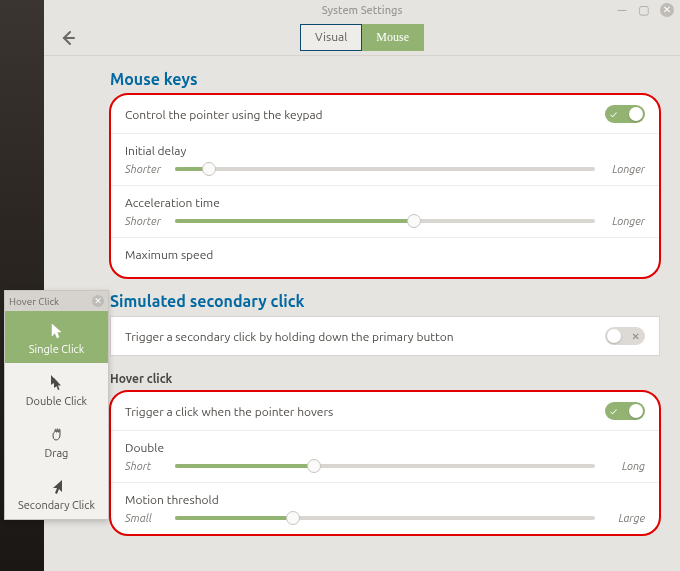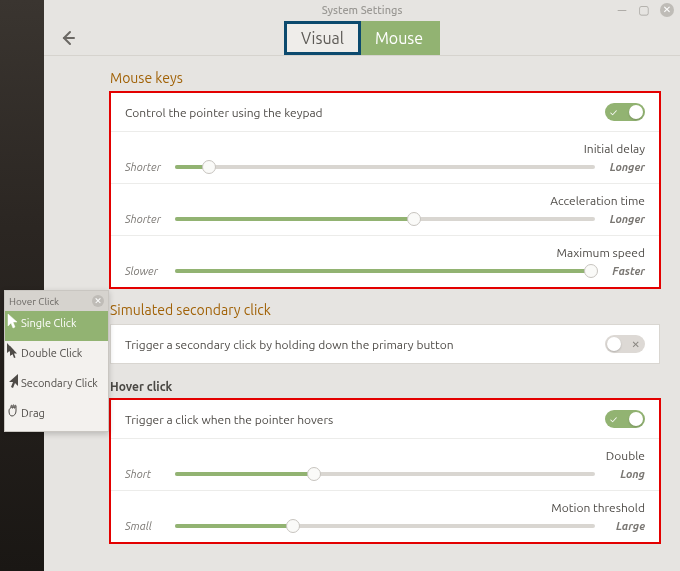--- a/index.html
+++ b/index.html
@@ -6,52 +6,52 @@
 body { background: #333; width: 680px; height: 571px; overflow: hidden; position: relative; }
 .desktop-strip { position: absolute; left: 0; top: 0; width: 44px; height: 571px; background: linear-gradient(180deg, #3a3530 0%, #2b2622 40%, #1a1714 100%); }
 .win { position: absolute; left: 44px; top: 0; width: 636px; height: 571px; background: #e6e4e1; }
 .titlebar { height: 20px; display: flex; align-items: center; justify-content: center; position: relative; color: #9a9894; font-size: 11px; font-weight: 500; }
 .winbtn-group { position: absolute; right: 6px; top: 3px; display: flex; gap: 10px; align-items: center; }
 .winbtn { width: 12px; height: 12px; display: flex; align-items: center; justify-content: center; color: #a6a49f; font-size: 12px; }
 .winbtn.close { width: 14px; height: 14px; border-radius: 50%; background: #bfbcb7; color: #fff; font-size: 10px; line-height: 1; }
 .tabrow { height: 36px; display: flex; align-items: center; justify-content: center; position: relative; border-bottom: 1px solid #d6d3ce; }
 .back { position: absolute; left: 14px; top: 8px; width: 20px; height: 20px; color: #6b6864; }
 .tabs { display: flex; }
-.tab { border: 3px solid #0c4a6e; background: #efedea; color: #5d5a56; font-size: 16px; padding: 5px 14px; cursor: pointer; }
+.tab { border: 1px solid #0c4a6e; background: #efedea; color: #5d5a56; font-size: 12px; padding: 5px 14px; cursor: pointer; }
 .tab:not(:first-child) { border-left: none; }
-.tab.active { background: #92b372; color: #fff; border-color: #92b372; }
+.tab.active { background: #92b372; color: #fff; border-color: #92b372; font-family: Liberation Serif, serif; }
 .content { position: absolute; left: 0; top: 56px; right: 0; bottom: 0; overflow: hidden; padding: 0 10px 0 10px; }
-.section-title { font-size: 14px; font-weight: normal; color: #a16207; margin: 14px 0 6px 56px; }
+.section-title { font-size: 16px; font-weight: bold; color: #0369a1; margin: 14px 0 6px 56px; }
 .panel { margin-left: 56px; margin-right: 10px; border: 1px solid #d9d6d1; background: #fff; }
-.panel.hl { outline: 2px solid #e30000; outline-offset: -1px; }
+.panel.hl { outline: 2px solid #e30000; outline-offset: -1px; border-radius: 18px; }
 .row { padding: 10px 14px; border-bottom: 1px solid #ececea; }
 .row:last-child { border-bottom: none; }
 .row.flex { display: flex; align-items: center; justify-content: space-between; }
 .row-label { font-size: 12px; color: #4e4b47; }
 .toggle { width: 40px; height: 18px; border-radius: 9px; position: relative; display: flex; align-items: center; }
 .toggle.on { background: #92b372; }
 .toggle.off { background: #ddd9d5; }
 .knob { width: 14px; height: 14px; border-radius: 50%; background: #fff; position: absolute; box-shadow: 0 1px 2px rgba(0,0,0,.2); }
 .toggle.on .knob { right: 2px; }
 .toggle.off .knob { left: 2px; }
 .toggle .mark { font-size: 10px; color: #fff; position: absolute; }
 .toggle.on .mark { left: 5px; }
 .toggle.off .mark { right: 5px; color: #8a8782; }
-.slider-title { text-align: right; font-size: 12px; color: #4e4b47; margin-bottom: 6px; }
+.slider-title { text-align: left; font-size: 12px; color: #4e4b47; margin-bottom: 6px; }
 .slider-wrap { display: flex; align-items: center; gap: 12px; }
 .slider-end { font-size: 11px; font-style: italic; color: #7a7773; min-width: 38px; }
-.slider-end.r { text-align: right; font-weight: bold; }
+.slider-end.r { text-align: right; }
 .track { flex: 1; height: 4px; background: #d9d6d1; border-radius: 2px; position: relative; }
 .fill { position: absolute; left: 0; top: 0; bottom: 0; background: #92b372; border-radius: 2px; }
 .thumb { position: absolute; top: 50%; width: 14px; height: 14px; border-radius: 50%; background: #fafaf8; border: 1px solid #c7c4bf; transform: translate(-50%, -50%); }
 
 .palette { position: absolute; left: 4px; top: 290px; width: 105px; background: #f3f1ee; border: 1px solid #c9c6c1; box-shadow: 0 2px 6px rgba(0,0,0,.2); z-index: 5; }
 .palette-title { height: 20px; background: #d6d3ce; display: flex; align-items: center; justify-content: space-between; padding: 0 4px; font-size: 10px; color: #6b6864; }
 .palette-title .pclose { width: 12px; height: 12px; border-radius: 50%; background: #bfbcb7; display: flex; align-items: center; justify-content: center; font-size: 9px; color: #fff; }
-.p-item { display: flex; flex-direction: row; align-items: center; padding: 2px 0 8px; cursor: pointer; color: #4e4b47; font-size: 11px; }
+.p-item { display: flex; flex-direction: column; align-items: center; padding: 12px 0 8px; cursor: pointer; color: #4e4b47; font-size: 11px; }
 .p-item.active { background: #92b372; color: #fff; }
 .p-icon-svg { width: 16px; height: 16px; margin-bottom: 4px; }
 .p-item.active .p-icon-svg path,
 .p-item.active .p-icon-svg polygon { fill: #fff; stroke: #fff; }
 .hover-title { font-size: 12px; font-weight: bold; color: #4a4844; margin: 16px 0 6px 56px; }
 </style>
 </head>
 <body>
 
 <div class="desktop-strip"></div>
@@ -108,28 +108,20 @@
           <span class="slider-end">Shorter</span>
           <div class="track">
             <div class="fill" style="width:57%"></div>
               <div class="thumb" style="left:57%"></div>
           </div>
           <span class="slider-end r">Longer</span>
         </div>
       </div>
       <div class="row">
         <div class="slider-title">Maximum speed</div>
-        <div class="slider-wrap">
-          <span class="slider-end">Slower</span>
-          <div class="track">
-            <div class="fill" style="width:99%"></div>
-              <div class="thumb" style="left:99%"></div>
-          </div>
-          <span class="slider-end r">Faster</span>
-        </div>
       </div>
     </div>
 
     <div class="section-title">Simulated secondary click</div>
     <div class="panel">
       <div class="row flex">
         <span class="row-label">Trigger a secondary click by holding down the primary button</span>
         <div class="toggle off">
           <span class="mark">✕</span>
           <div class="knob"></div>
@@ -186,23 +178,23 @@
   </div>
   <div class="p-item">
     <svg class="p-icon-svg" viewBox="0 0 16 16">
         <polygon points="2,0 2,10 4.5,8 6,12 7.5,11.5 6,7.5 9,7.5" fill="#4e4b47"></polygon>
         <polygon points="5,3 5,13 7.5,11 9,15 10.5,14.5 9,10.5 12,10.5" fill="#4e4b47"></polygon>
       </svg>
     <span>Double Click</span>
   </div>
   <div class="p-item">
     <svg class="p-icon-svg" viewBox="0 0 16 16">
+        <path d="M4 8 C4 6 5 5 6 5 L6 3 C6 2 7 2 7 3 L7 5 L8 5 L8 2.5 C8 1.5 9 1.5 9 2.5 L9 5 L10 5 L10 3 C10 2 11 2 11 3 L11 8 C11 11 9 13 7 13 C5 13 4 11 4 8 Z" fill="none" stroke="#4e4b47" stroke-width="1"></path>
+      </svg>
+    <span>Drag</span>
+  </div>
+  <div class="p-item">
+    <svg class="p-icon-svg" viewBox="0 0 16 16">
         <polygon points="13,1 13,13 10,10 8,15 6,14 8,9 4,9" fill="#4e4b47"></polygon>
       </svg>
     <span>Secondary Click</span>
   </div>
-  <div class="p-item">
-    <svg class="p-icon-svg" viewBox="0 0 16 16">
-        <path d="M4 8 C4 6 5 5 6 5 L6 3 C6 2 7 2 7 3 L7 5 L8 5 L8 2.5 C8 1.5 9 1.5 9 2.5 L9 5 L10 5 L10 3 C10 2 11 2 11 3 L11 8 C11 11 9 13 7 13 C5 13 4 11 4 8 Z" fill="none" stroke="#4e4b47" stroke-width="1"></path>
-      </svg>
-    <span>Drag</span>
-  </div>
 </div>
 
 </body></html>

